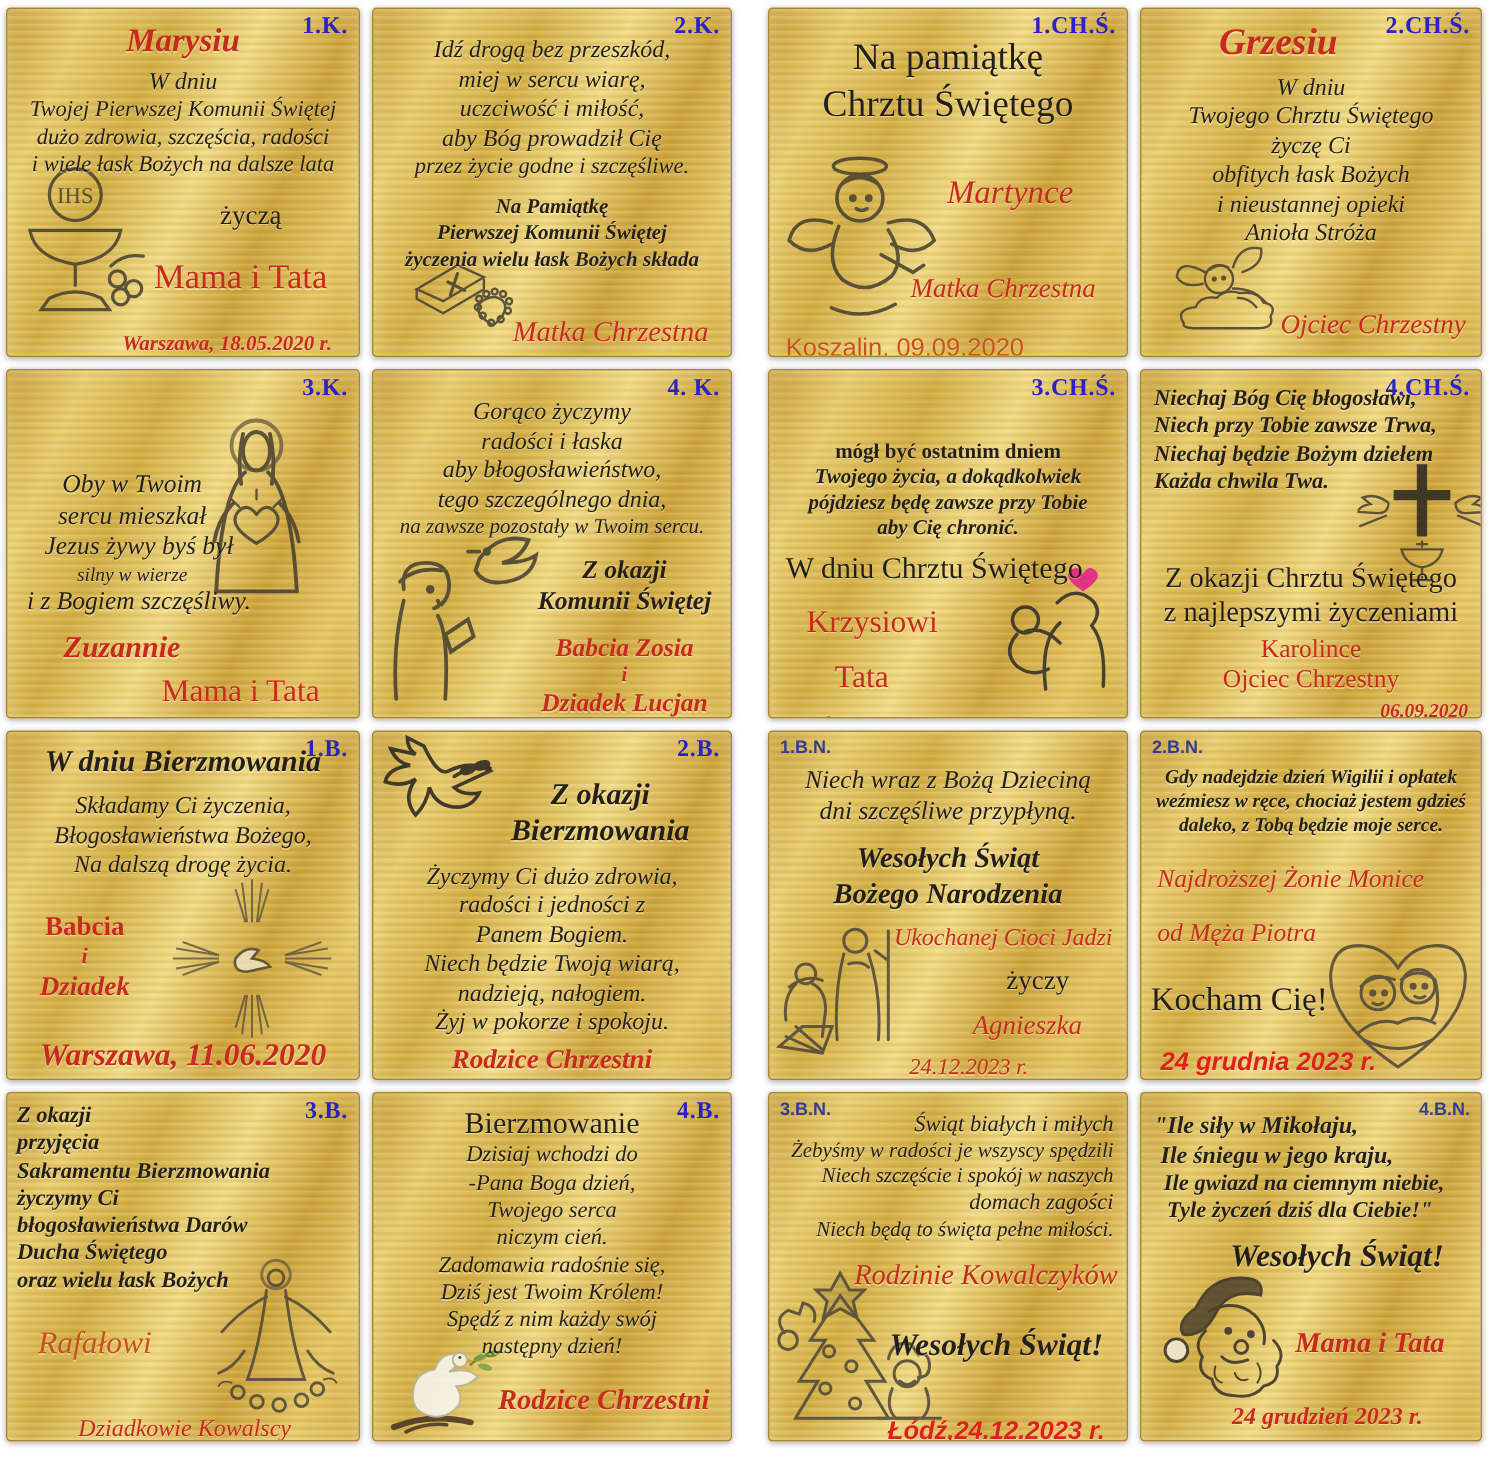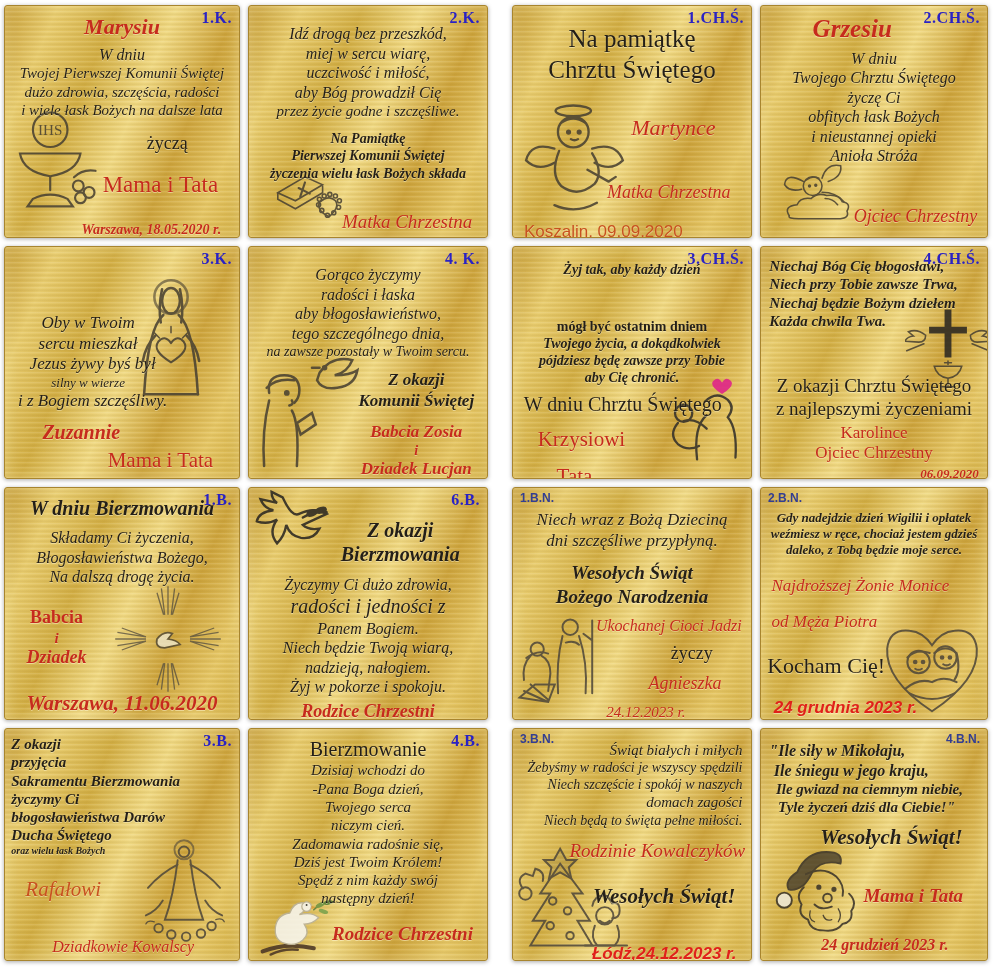--- a/index.html
+++ b/index.html
@@ -172,36 +172,36 @@
           <div class="line" style="font-size: 16px; font-style: italic; color: rgb(36, 31, 24); margin-top: 8px;">Składamy Ci życzenia,</div>
           <div class="line" style="font-size: 16px; font-style: italic; color: rgb(36, 31, 24);">Błogosławieństwa Bożego,</div>
           <div class="line" style="font-size: 16px; font-style: italic; color: rgb(36, 31, 24);">Na dalszą drogę życia.</div>
           <div class="line" style="font-size: 18px; font-weight: bold; color: rgb(198, 43, 29); padding-right: 58%; margin-top: 20px;">Babcia</div>
           <div class="line" style="font-size: 15px; font-weight: bold; font-style: italic; color: rgb(198, 43, 29); padding-right: 58%;">i</div>
           <div class="line" style="font-size: 18px; font-weight: bold; font-style: italic; color: rgb(198, 43, 29); padding-right: 58%;">Dziadek</div>
           <div class="line" style="font-size: 21px; font-weight: bold; font-style: italic; color: rgb(198, 43, 29); margin-top: 22px;">Warszawa, 11.06.2020</div>
         </div>
       </div>
       <div class="plaque">
-        <div class="plaque-label tr" style="color: rgb(42, 34, 196);">6.B.</div>
+        <div class="plaque-label tr" style="color: rgb(42, 34, 196);">2.B.</div>
         <div class="plaque-icon" style="left: 2px; top: 2px; width: 100px; height: 92px;">
           <svg viewBox="0 0 100 100">
             <g fill="none" stroke="#2c2822" stroke-width="2.6" stroke-linecap="round">
               <path d="M30 8L18 2q0 8 6 12L6 10q4 10 14 12q-16 2-18 12q12 4 22-2q-10 14 0 26q8-8 10-20q4 12 16 14q14 2 20-10q-12 2-18-4l26-12q-14-8-30 0q-8 4-18-18z"></path>
               <path d="M52 30q12-8 26-6"></path>
               <ellipse cx="62" cy="25" rx="5" ry="2.4" fill="#2c2822" transform="rotate(-20 62 25)"></ellipse>
               <ellipse cx="72" cy="22" rx="5" ry="2.4" fill="#2c2822" transform="rotate(-15 72 22)"></ellipse>
             </g>
           </svg>
         </div>
         <div class="lines">
           <div class="line" style="font-size: 20px; font-weight: bold; font-style: italic; color: rgb(36, 31, 24); padding-left: 28%; margin-top: 24px;">Z okazji</div>
           <div class="line" style="font-size: 20px; font-weight: bold; font-style: italic; color: rgb(36, 31, 24); padding-left: 28%;">Bierzmowania</div>
           <div class="line" style="font-size: 16px; font-style: italic; color: rgb(36, 31, 24); margin-top: 8px;">Życzymy Ci dużo zdrowia,</div>
-          <div class="line" style="font-size: 20px; font-style: italic; color: rgb(36, 31, 24);">radości i jedności z</div>
+          <div class="line" style="font-size: 16px; font-style: italic; color: rgb(36, 31, 24);">radości i jedności z</div>
           <div class="line" style="font-size: 16px; font-style: italic; color: rgb(36, 31, 24);">Panem Bogiem.</div>
           <div class="line" style="font-size: 16px; font-style: italic; color: rgb(36, 31, 24);">Niech będzie Twoją wiarą,</div>
           <div class="line" style="font-size: 16px; font-style: italic; color: rgb(36, 31, 24);">nadzieją, nałogiem.</div>
           <div class="line" style="font-size: 16px; font-style: italic; color: rgb(36, 31, 24);">Żyj w pokorze i spokoju.</div>
           <div class="line" style="font-size: 18px; font-weight: bold; font-style: italic; color: rgb(198, 43, 29); margin-top: 4px;">Rodzice Chrzestni</div>
         </div>
       </div>
       <div class="plaque">
         <div class="plaque-label tr" style="color: rgb(42, 34, 196);">3.B.</div>
         <div class="plaque-icon" style="left: 126px; top: 92px; width: 106px; height: 138px;">
@@ -221,21 +221,21 @@
             </g>
           </svg>
         </div>
         <div class="lines">
           <div class="line" style="font-size: 15px; font-weight: bold; font-style: italic; color: rgb(36, 31, 24); text-align: left; padding-left: 1%;">Z okazji</div>
           <div class="line" style="font-size: 15px; font-weight: bold; font-style: italic; color: rgb(36, 31, 24); text-align: left; padding-left: 1%;">przyjęcia</div>
           <div class="line" style="font-size: 15px; font-weight: bold; font-style: italic; color: rgb(36, 31, 24); text-align: left; padding-left: 1%;">Sakramentu Bierzmowania</div>
           <div class="line" style="font-size: 15px; font-weight: bold; font-style: italic; color: rgb(36, 31, 24); text-align: left; padding-left: 1%;">życzymy Ci</div>
           <div class="line" style="font-size: 15px; font-weight: bold; font-style: italic; color: rgb(36, 31, 24); text-align: left; padding-left: 1%;">błogosławieństwa Darów</div>
           <div class="line" style="font-size: 15px; font-weight: bold; font-style: italic; color: rgb(36, 31, 24); text-align: left; padding-left: 1%;">Ducha Świętego</div>
-          <div class="line" style="font-size: 10px; font-weight: bold; font-style: italic; color: rgb(36, 31, 24); text-align: left; padding-left: 1%;">oraz wielu łask Bożych</div>
+          <div class="line" style="font-size: 15px; font-weight: bold; font-style: italic; color: rgb(36, 31, 24); text-align: left; padding-left: 1%;">oraz wielu łask Bożych</div>
           <div class="line" style="font-size: 21px; font-style: italic; color: rgb(200, 81, 31); padding-right: 52%; margin-top: 20px;">Rafałowi</div>
           <div class="line" style="font-size: 16px; font-style: italic; color: rgb(198, 43, 29); text-align: center; padding-left: 1%; margin-top: 34px;">Dziadkowie Kowalscy</div>
         </div>
       </div>
       <div class="plaque">
         <div class="plaque-label tr" style="color: rgb(42, 34, 196);">4.B.</div>
         <div class="plaque-icon" style="left: 0px; top: 152px; width: 104px; height: 80px;">
           <svg viewBox="0 0 100 100">
             <g stroke-linecap="round">
               <path d="M2 88q30-12 64-4" fill="none" stroke="#4a3626" stroke-width="5"></path>
@@ -327,21 +327,20 @@
               <path d="M74 10q4-7 9-2q5 5-9 14q-14-9-9-14q5-5 9 2z" fill="#e0218a" stroke="none"></path>
               <path d="M56 30q12-12 24-2q8 8 0 18q10 12 8 42"></path>
               <path d="M48 90q-4-34 10-46"></path>
               <circle cx="34" cy="42" r="9"></circle>
               <path d="M28 52q-10 12 0 22q10 8 22 2"></path>
               <path d="M58 58q-12-12-24-8"></path>
             </g>
           </svg>
         </div>
         <div class="lines">
-          <div class="line" style="font-size: 14px; font-weight: bold; font-style: italic; color: rgb(36, 31, 24); margin-top: 8px;">Żyj tak, aby każdy dzień</div>
           <div class="line" style="font-size: 14px; font-weight: bold; color: rgb(36, 31, 24); margin-top: 40px;">mógł być ostatnim dniem</div>
           <div class="line" style="font-size: 14px; font-weight: bold; font-style: italic; color: rgb(36, 31, 24);">Twojego życia, a dokądkolwiek</div>
           <div class="line" style="font-size: 14px; font-weight: bold; font-style: italic; color: rgb(36, 31, 24);">pójdziesz będę zawsze przy Tobie</div>
           <div class="line" style="font-size: 14px; font-weight: bold; font-style: italic; color: rgb(36, 31, 24);">aby Cię chronić.</div>
           <div class="line" style="font-size: 20px; font-style: normal; color: rgb(36, 31, 24); padding-right: 8%; margin-top: 6px;">W dniu Chrztu Świętego</div>
           <div class="line" style="font-size: 21px; font-style: normal; color: rgb(198, 43, 29); padding-right: 44%; margin-top: 10px;">Krzysiowi</div>
           <div class="line" style="font-size: 21px; font-style: normal; color: rgb(198, 43, 29); padding-right: 50%; margin-top: 12px;">Tata</div>
           <div class="line" style="font-size: 15px; font-style: italic; color: rgb(198, 43, 29); text-align: left; padding-left: 3%; margin-top: 10px;">Opole, 01.02.2020</div>
         </div>
       </div>

